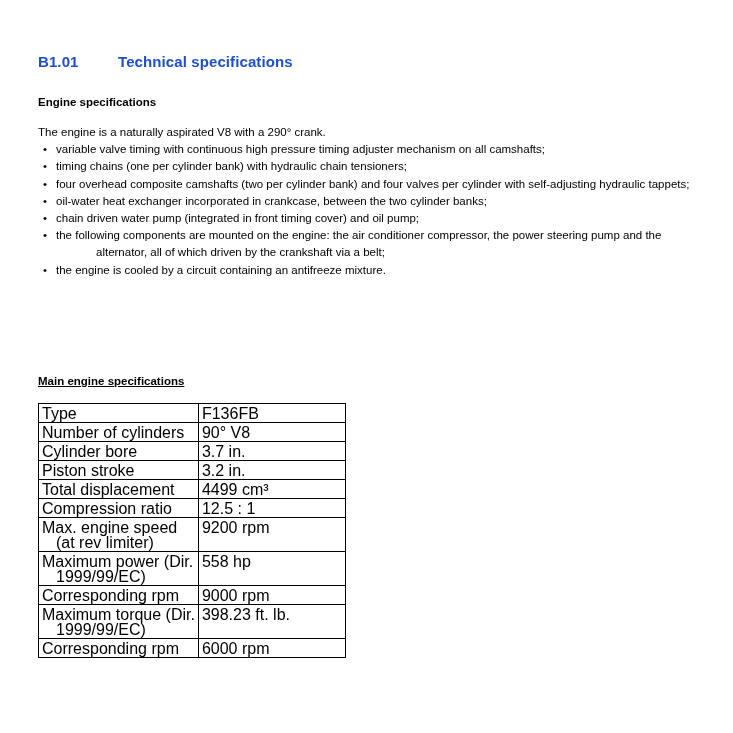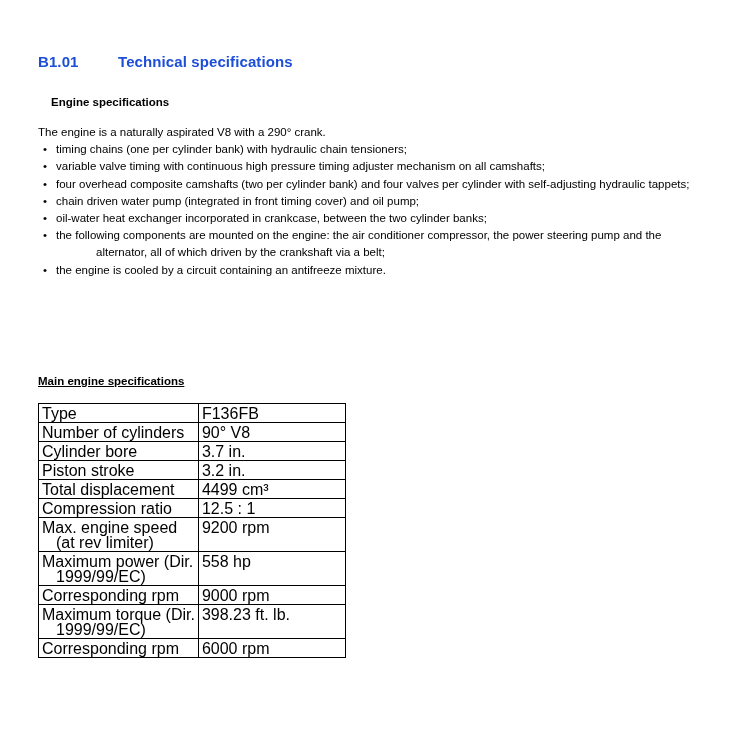--- a/index.html
+++ b/index.html
@@ -22,21 +22,21 @@
     font-weight: bold;
     line-height: 19px;
     color: #1d4ed8;
     letter-spacing: 0.1px;
   }
   .section-number {
     display: inline-block;
     width: 80px;
   }
   .sub-heading {
-    margin: 24px 0 0 13px;
+    margin: 24px 0 0 0;
     font-size: 11.5px;
     font-weight: bold;
     line-height: 14px;
   }
   .intro {
     margin: 15px 0 0 0;
     font-size: 11.5px;
     line-height: 17.2px;
   }
   .feature-list {
@@ -88,25 +88,25 @@
 
 <div class="page">
 
   <h1 class="section-heading"><span class="section-number">B1.01</span><span>Technical specifications</span></h1>
 
   <h2 class="sub-heading">Engine specifications</h2>
 
   <p class="intro">The engine is a naturally aspirated V8 with a 290° crank.</p>
 
   <ul class="feature-list">
+    <li>variable valve timing with continuous high pressure timing adjuster mechanism on all camshafts;</li>
     <li>timing chains (one per cylinder bank) with hydraulic chain tensioners;</li>
-    <li>variable valve timing with continuous high pressure timing adjuster mechanism on all camshafts;</li>
     <li>four overhead composite camshafts (two per cylinder bank) and four valves per cylinder with self-adjusting hydraulic tappets;</li>
+    <li>oil-water heat exchanger incorporated in crankcase, between the two cylinder banks;</li>
     <li>chain driven water pump (integrated in front timing cover) and oil pump;</li>
-    <li>oil-water heat exchanger incorporated in crankcase, between the two cylinder banks;</li>
     <li>the following components are mounted on the engine: the air conditioner compressor, the power steering pump and the alternator, all of which driven by the crankshaft via a belt;</li>
     <li>the engine is cooled by a circuit containing an antifreeze mixture.</li>
   </ul>
 
   <h3 class="main-specs-heading">Main engine specifications</h3>
 
   <table class="specs">
     <tbody>
       <tr>
         <td class="spec-label"><span>Type</span></td>

